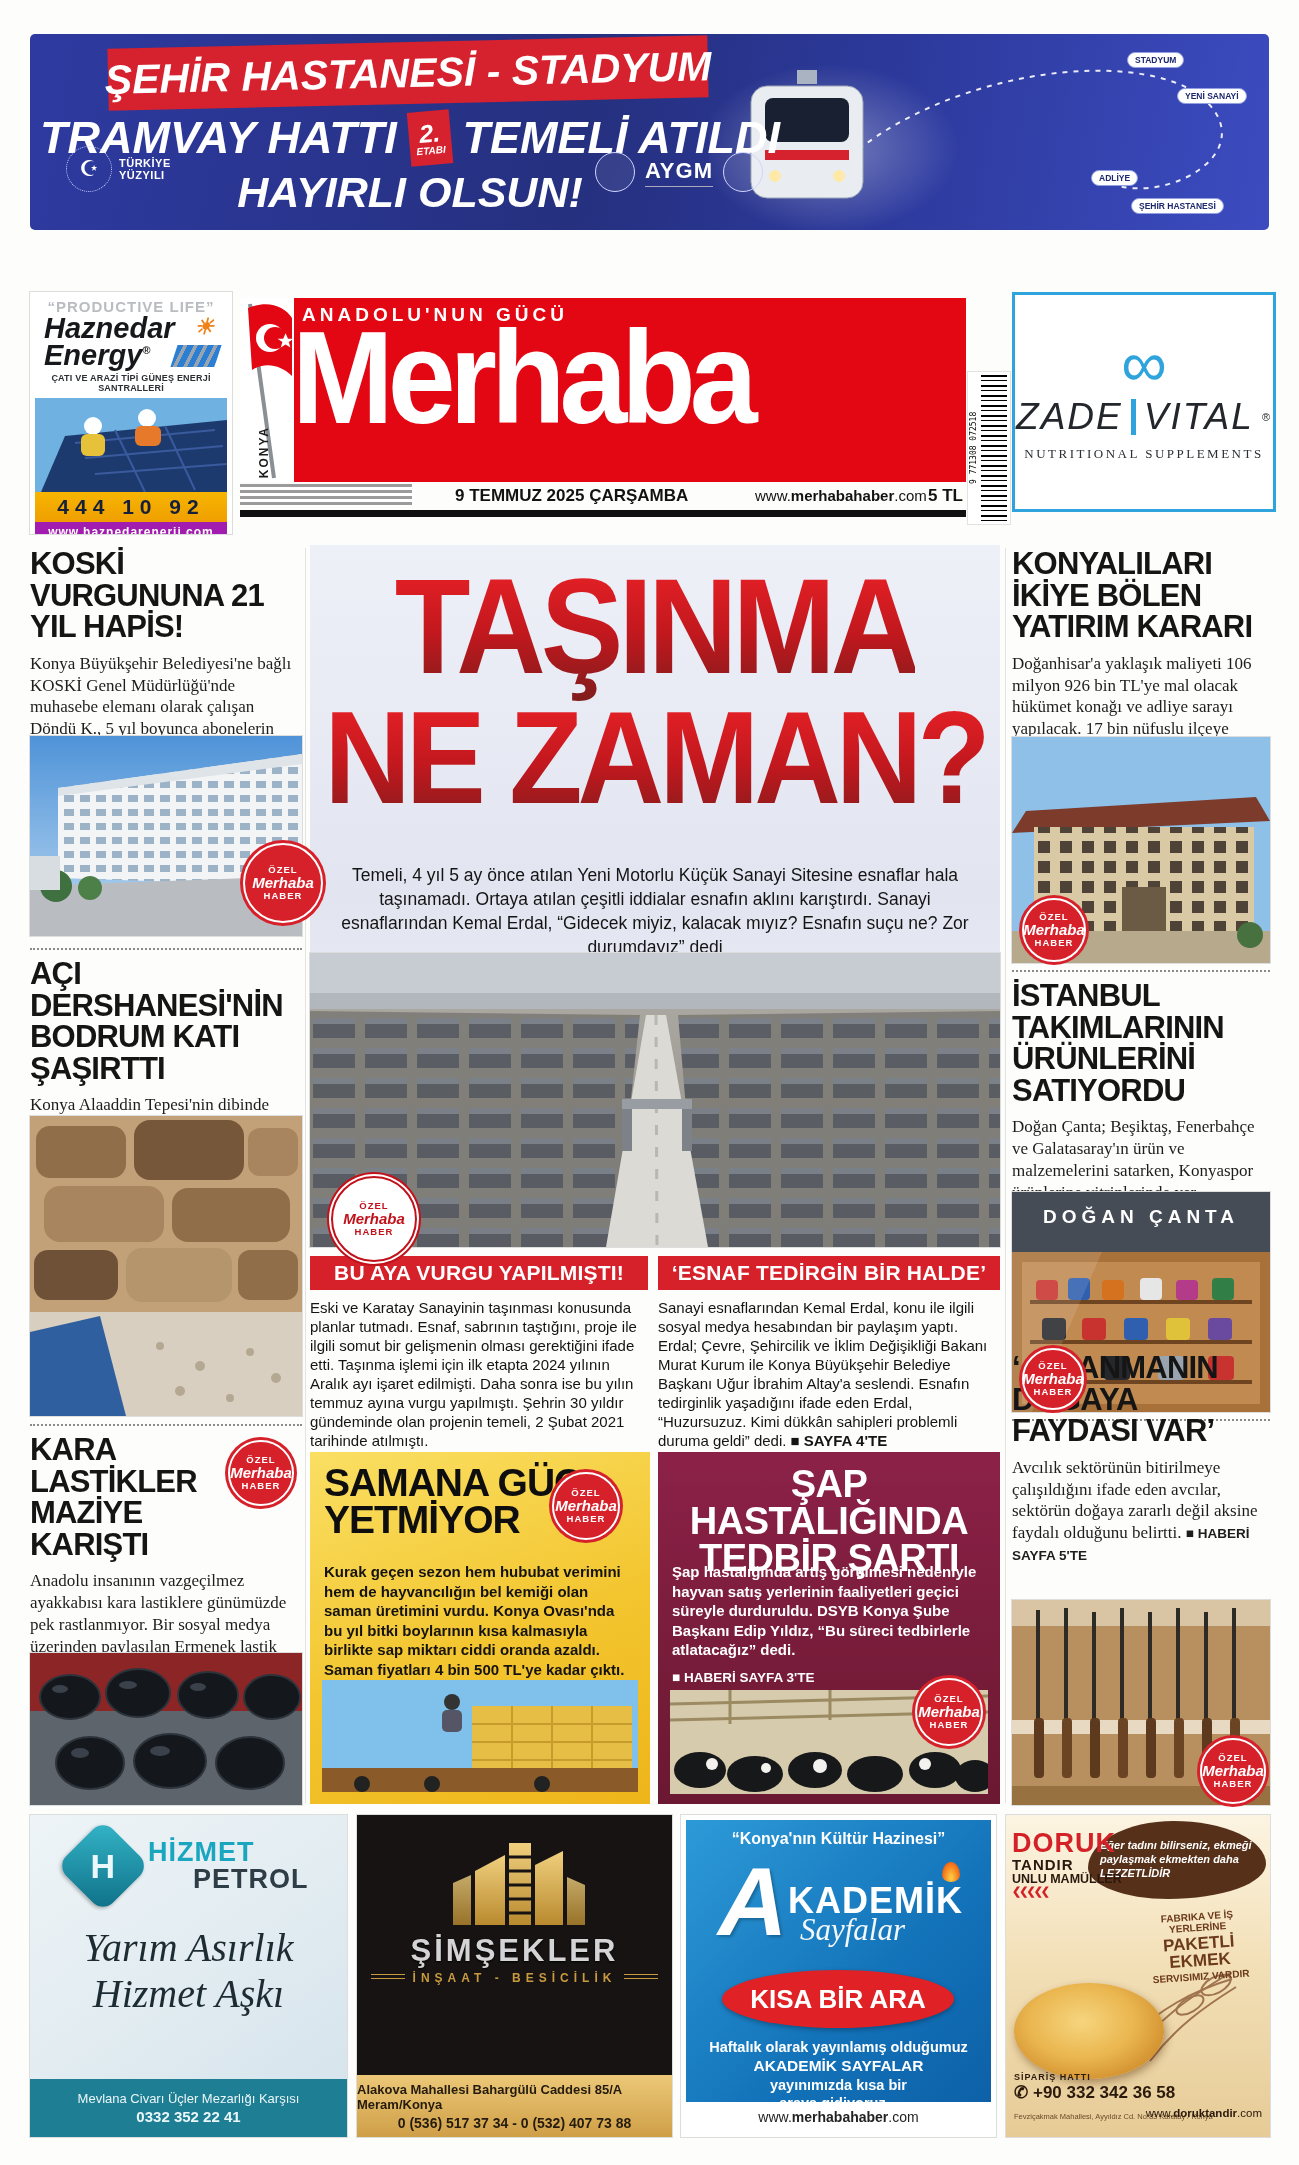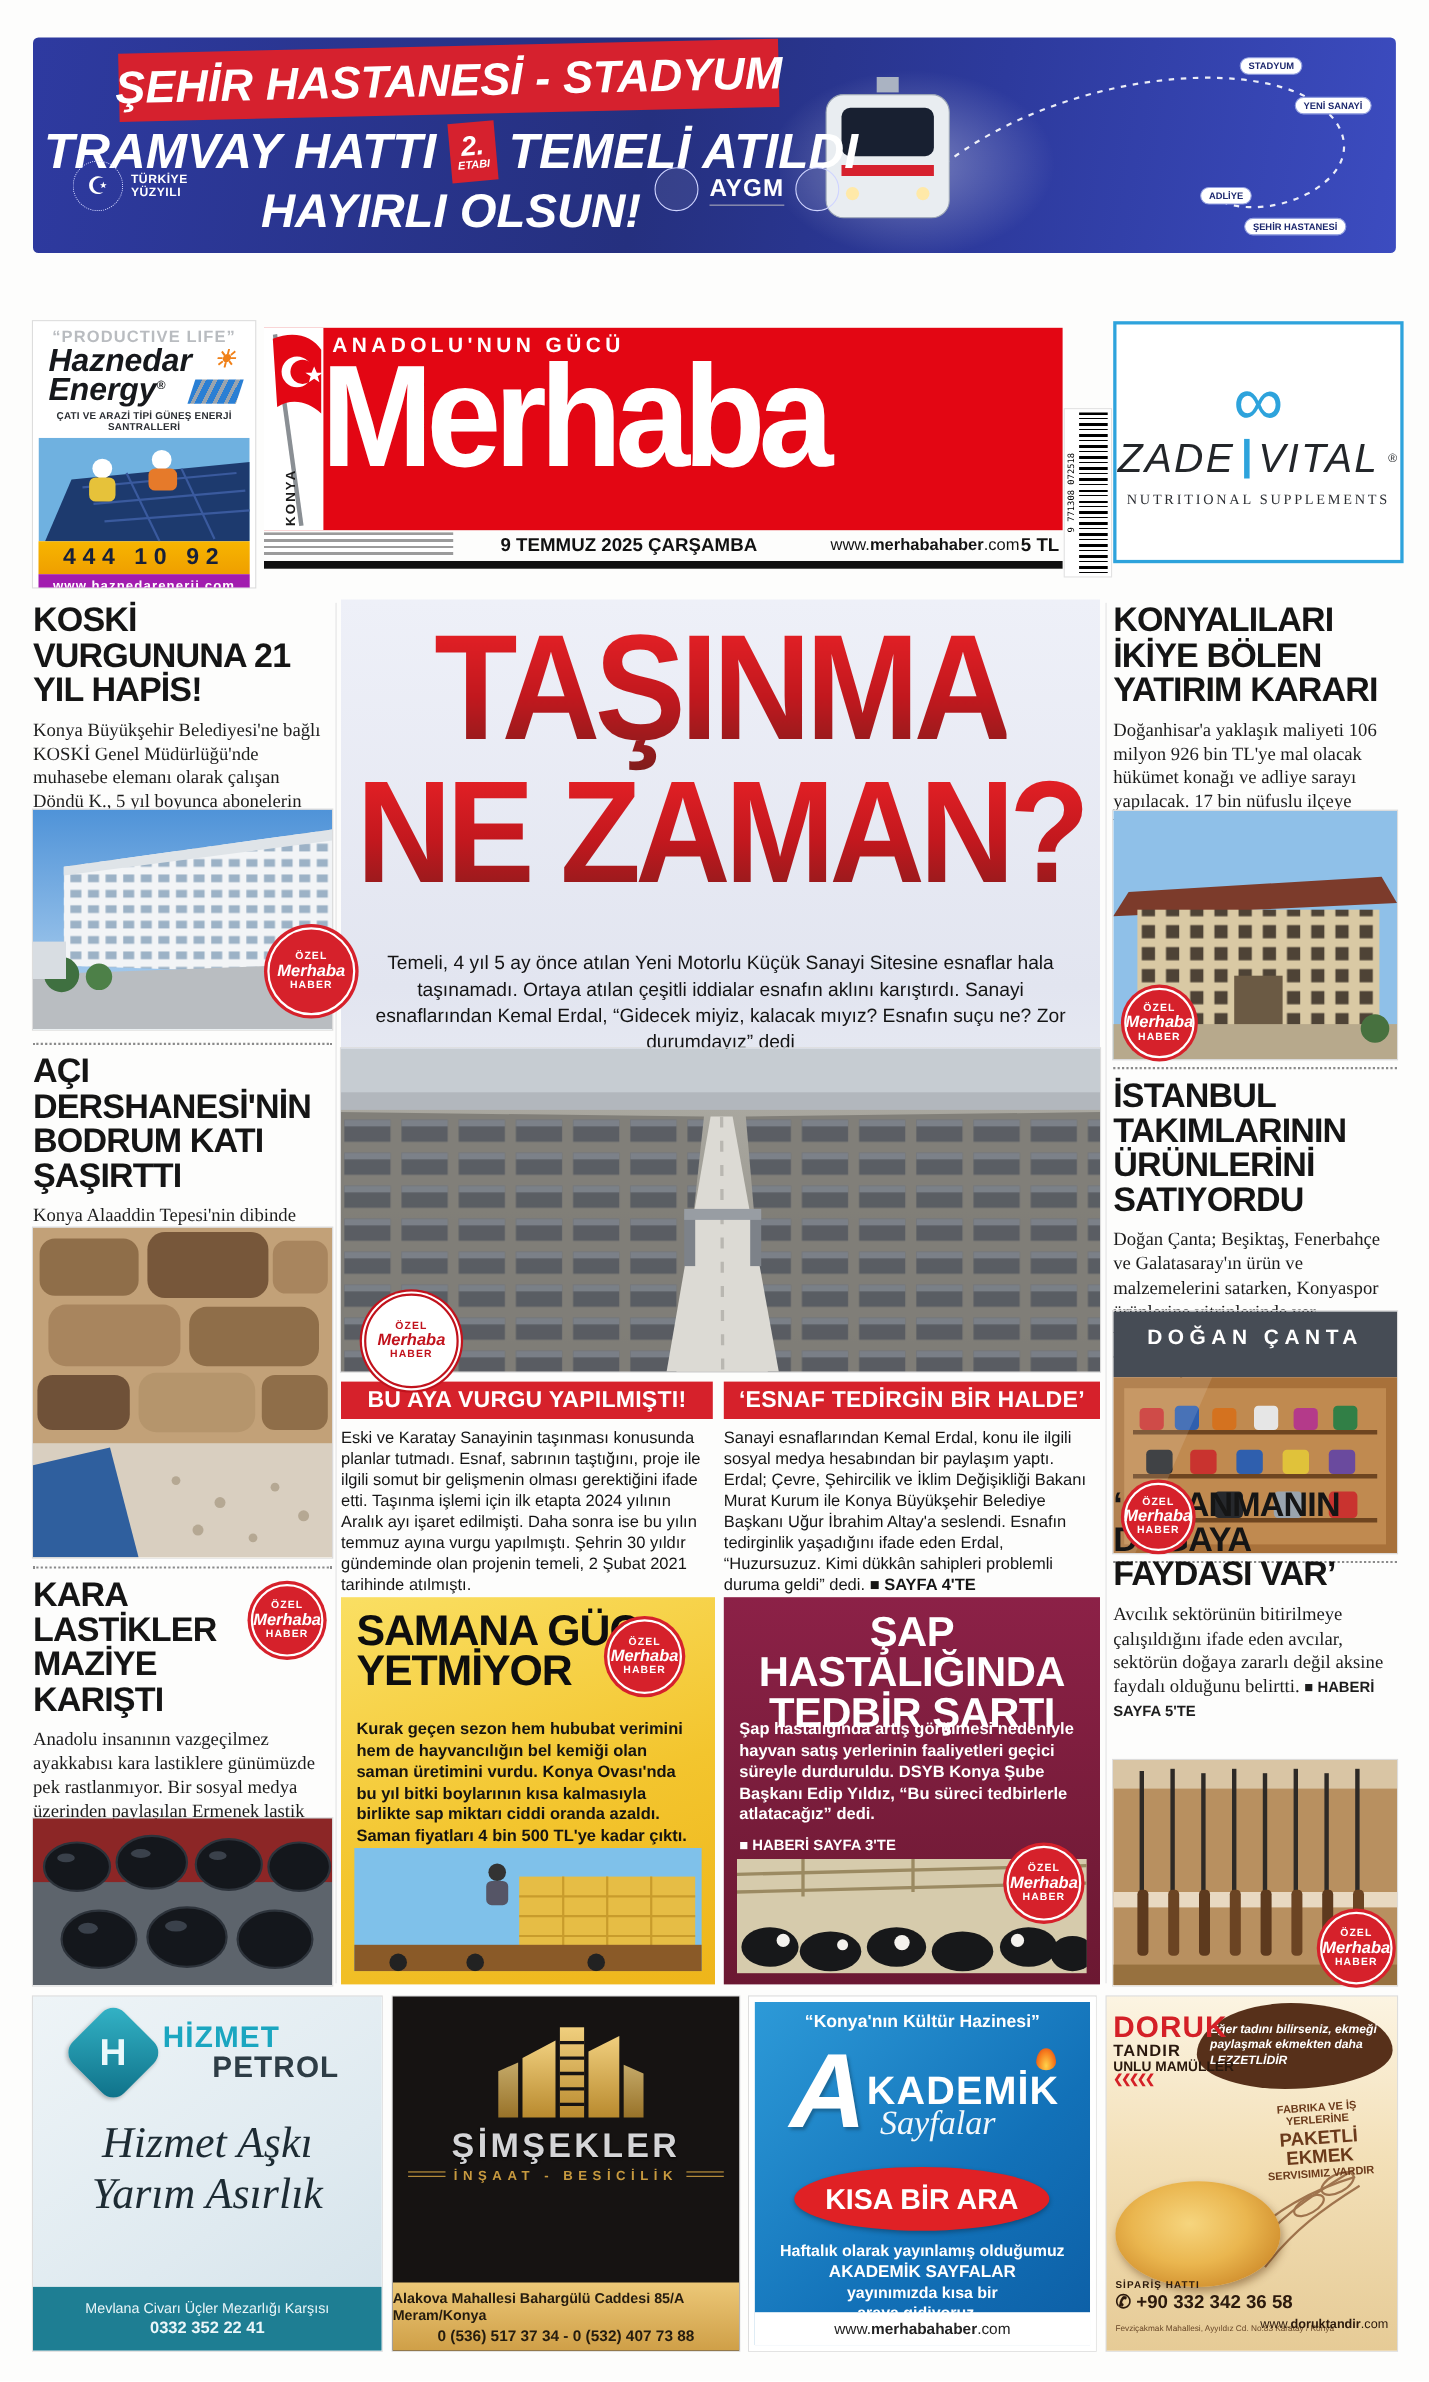--- a/index.html
+++ b/index.html
@@ -654,22 +654,22 @@
     <div class="hp-logo">
       <div class="hp-dia">
           <span>H</span>
         </div>
       <div class="hp-name">
         <div class="a">HİZMET</div>
         <div class="b">PETROL</div>
       </div>
     </div>
     <div class="hp-script">
+      <div>Yarım Asırlık</div>
       <div>Hizmet Aşkı</div>
-      <div>Yarım Asırlık</div>
     </div>
     <div class="hp-bar">
       <div class="ad1">Mevlana Civarı Üçler Mezarlığı Karşısı</div>
       <div class="ad2">0332 352 22 41</div>
     </div>
   </div>
 
   <div class="bad sm">
     <div class="sm-logo">
       <svg width="315" height="92" viewBox="0 0 315 92">

